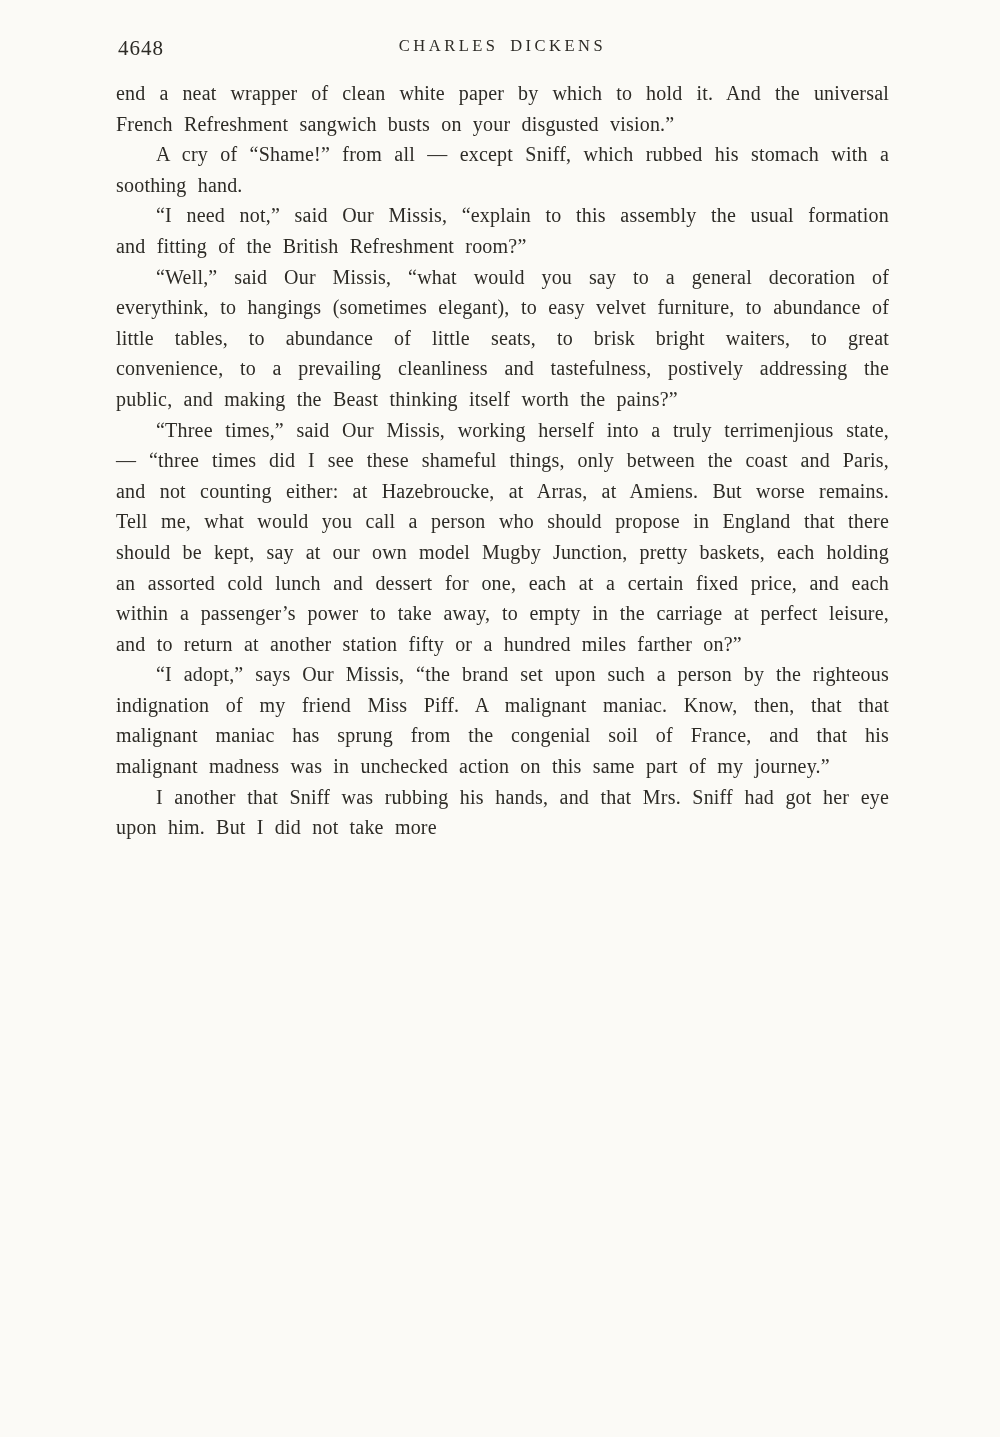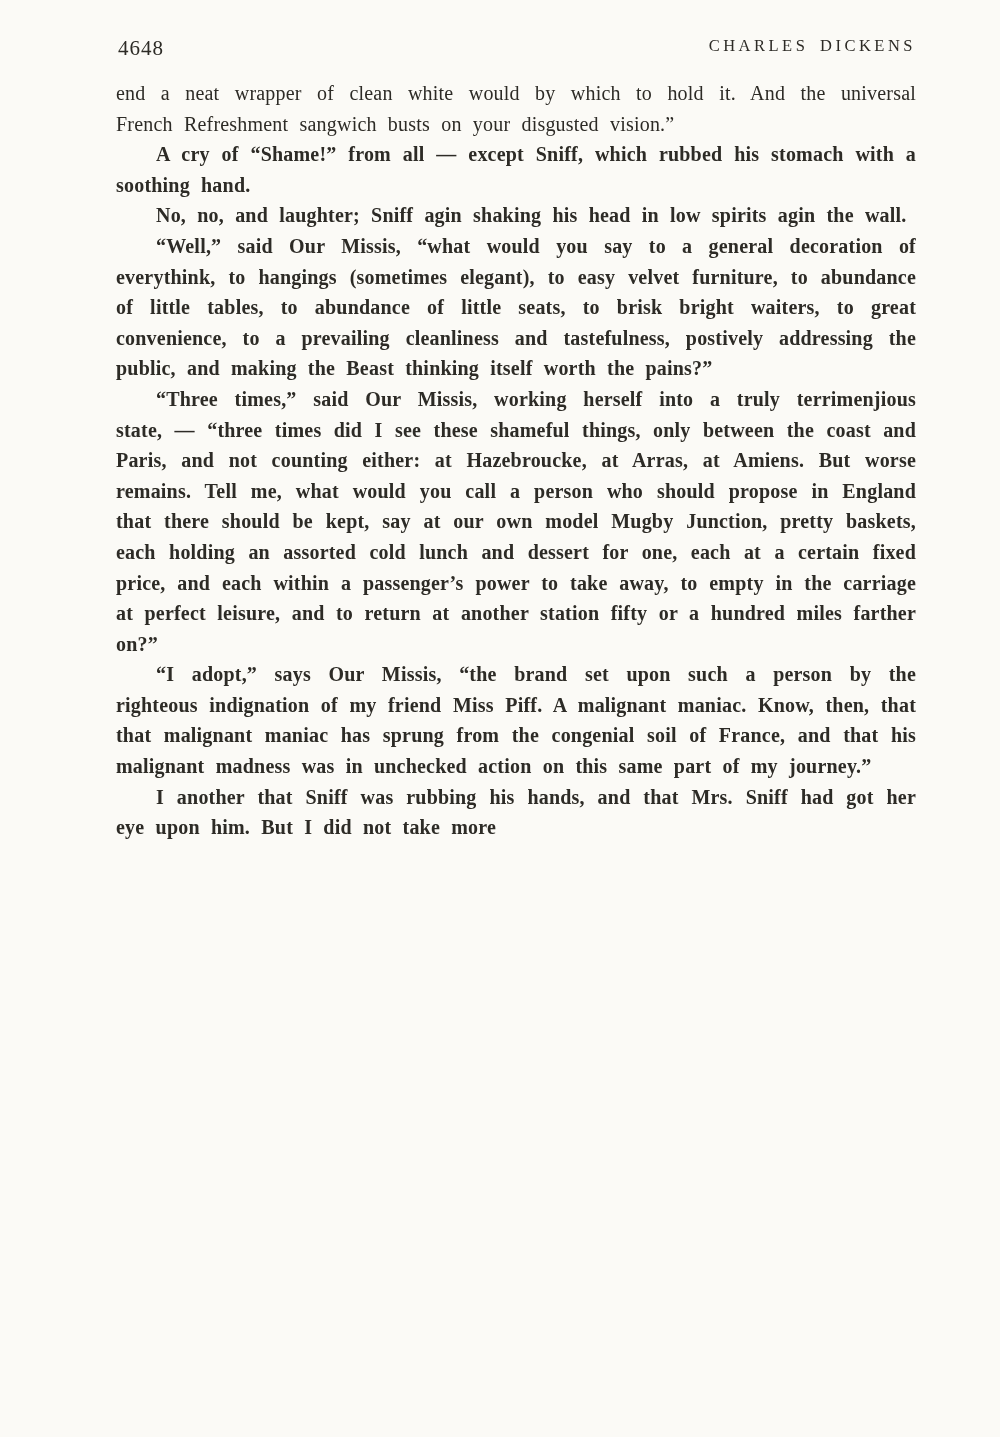--- a/index.html
+++ b/index.html
@@ -11,71 +11,70 @@
     width: 1000px;
     height: 1437px;
     font-family: "Liberation Serif", "DejaVu Serif", serif;
     color: #2d2b26;
     overflow: hidden;
   }
   .page {
     box-sizing: border-box;
     width: 1000px;
     height: 1437px;
-    padding: 30px 84px 0 116px;
+    padding: 30px 111px 0 116px;
     background: #fbfaf6;
   }
   .page-header {
     position: relative;
     height: 36px;
     margin-bottom: 12px;
   }
   .page-number {
     position: absolute;
     left: 2px;
     top: 6px;
     font-size: 21px;
     letter-spacing: 1px;
   }
   .running-head {
     position: absolute;
     left: 0;
     right: 0;
     top: 6px;
-    text-align: right;
+    text-align: center;
     font-size: 16.5px;
     letter-spacing: 3.5px;
     word-spacing: 4px;
   }
   .page-body p {
     margin: 0;
     font-size: 20px;
     line-height: 30.6px;
     text-align: justify;
     word-spacing: 0.30em;
     letter-spacing: 0.2px;
   }
   .page-body p.indent {
     text-indent: 40px;
-    font-weight: bold;
   }
 </style>
 </head>
 <body>
 
 <div class="page">
 
   <header class="page-header">
     <span class="page-number">4648</span>
     <span class="running-head">CHARLES DICKENS</span>
   </header>
 
   <main class="page-body">
-    <p>end a neat wrapper of clean white would by which to hold it. And the universal French Refreshment sangwich busts on your disgusted vision.”</p>
+    <p>end a neat wrapper of clean white paper by which to hold it. And the universal French Refreshment sangwich busts on your disgusted vision.”</p>
     <p class="indent">A cry of “Shame!” from all — except Sniff, which rubbed his stomach with a soothing hand.</p>
-    <p class="indent">No, no, and laughter; Sniff agin shaking his head in low spirits agin the wall.</p>
+    <p class="indent">“I need not,” said Our Missis, “explain to this assembly the usual formation and fitting of the British Refreshment room?”</p>
     <p class="indent">“Well,” said Our Missis, “what would you say to a general decoration of everythink, to hangings (sometimes elegant), to easy velvet furniture, to abundance of little tables, to abundance of little seats, to brisk bright waiters, to great convenience, to a prevailing cleanliness and tastefulness, postively addressing the public, and making the Beast thinking itself worth the pains?”</p>
     <p class="indent">“Three times,” said Our Missis, working herself into a truly terrimenjious state, — “three times did I see these shameful things, only between the coast and Paris, and not counting either: at Hazebroucke, at Arras, at Amiens. But worse remains. Tell me, what would you call a person who should propose in England that there should be kept, say at our own model Mugby Junction, pretty baskets, each holding an assorted cold lunch and dessert for one, each at a certain fixed price, and each within a passenger’s power to take away, to empty in the carriage at perfect leisure, and to return at another station fifty or a hundred miles farther on?”</p>
     <p class="indent">“I adopt,” says Our Missis, “the brand set upon such a person by the righteous indignation of my friend Miss Piff. A malignant maniac. Know, then, that that malignant maniac has sprung from the congenial soil of France, and that his malignant madness was in unchecked action on this same part of my journey.”</p>
     <p class="indent">I another that Sniff was rubbing his hands, and that Mrs. Sniff had got her eye upon him. But I did not take more</p>
   </main>
 
 </div>
 
 </body></html>

